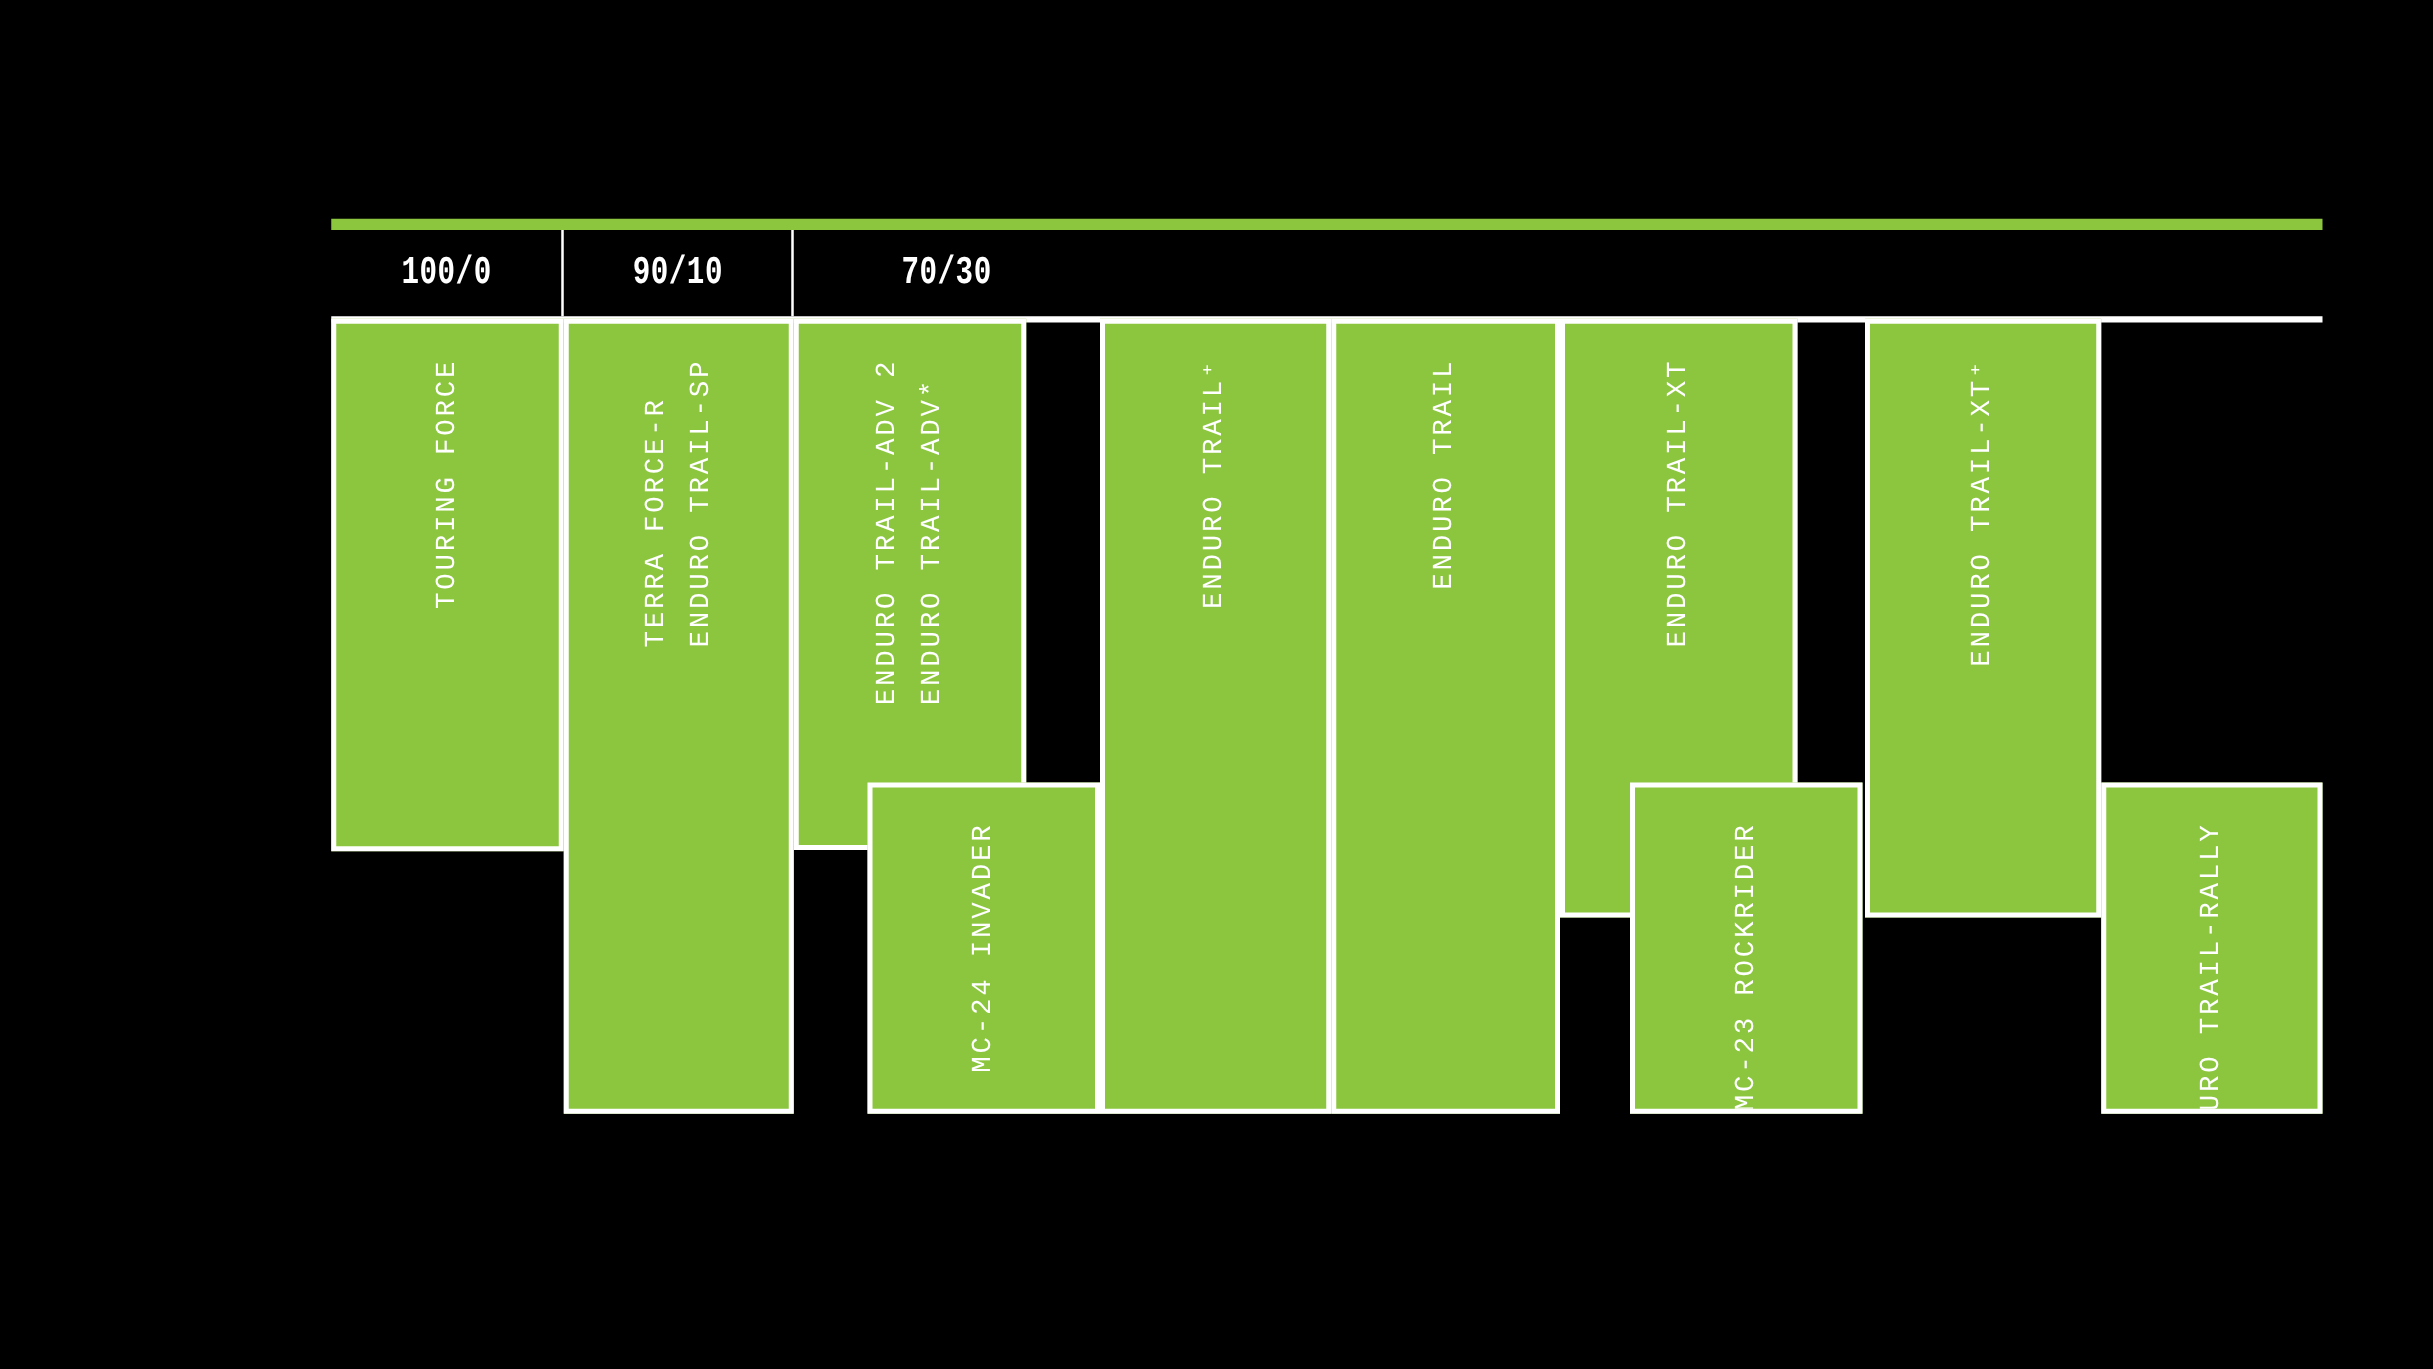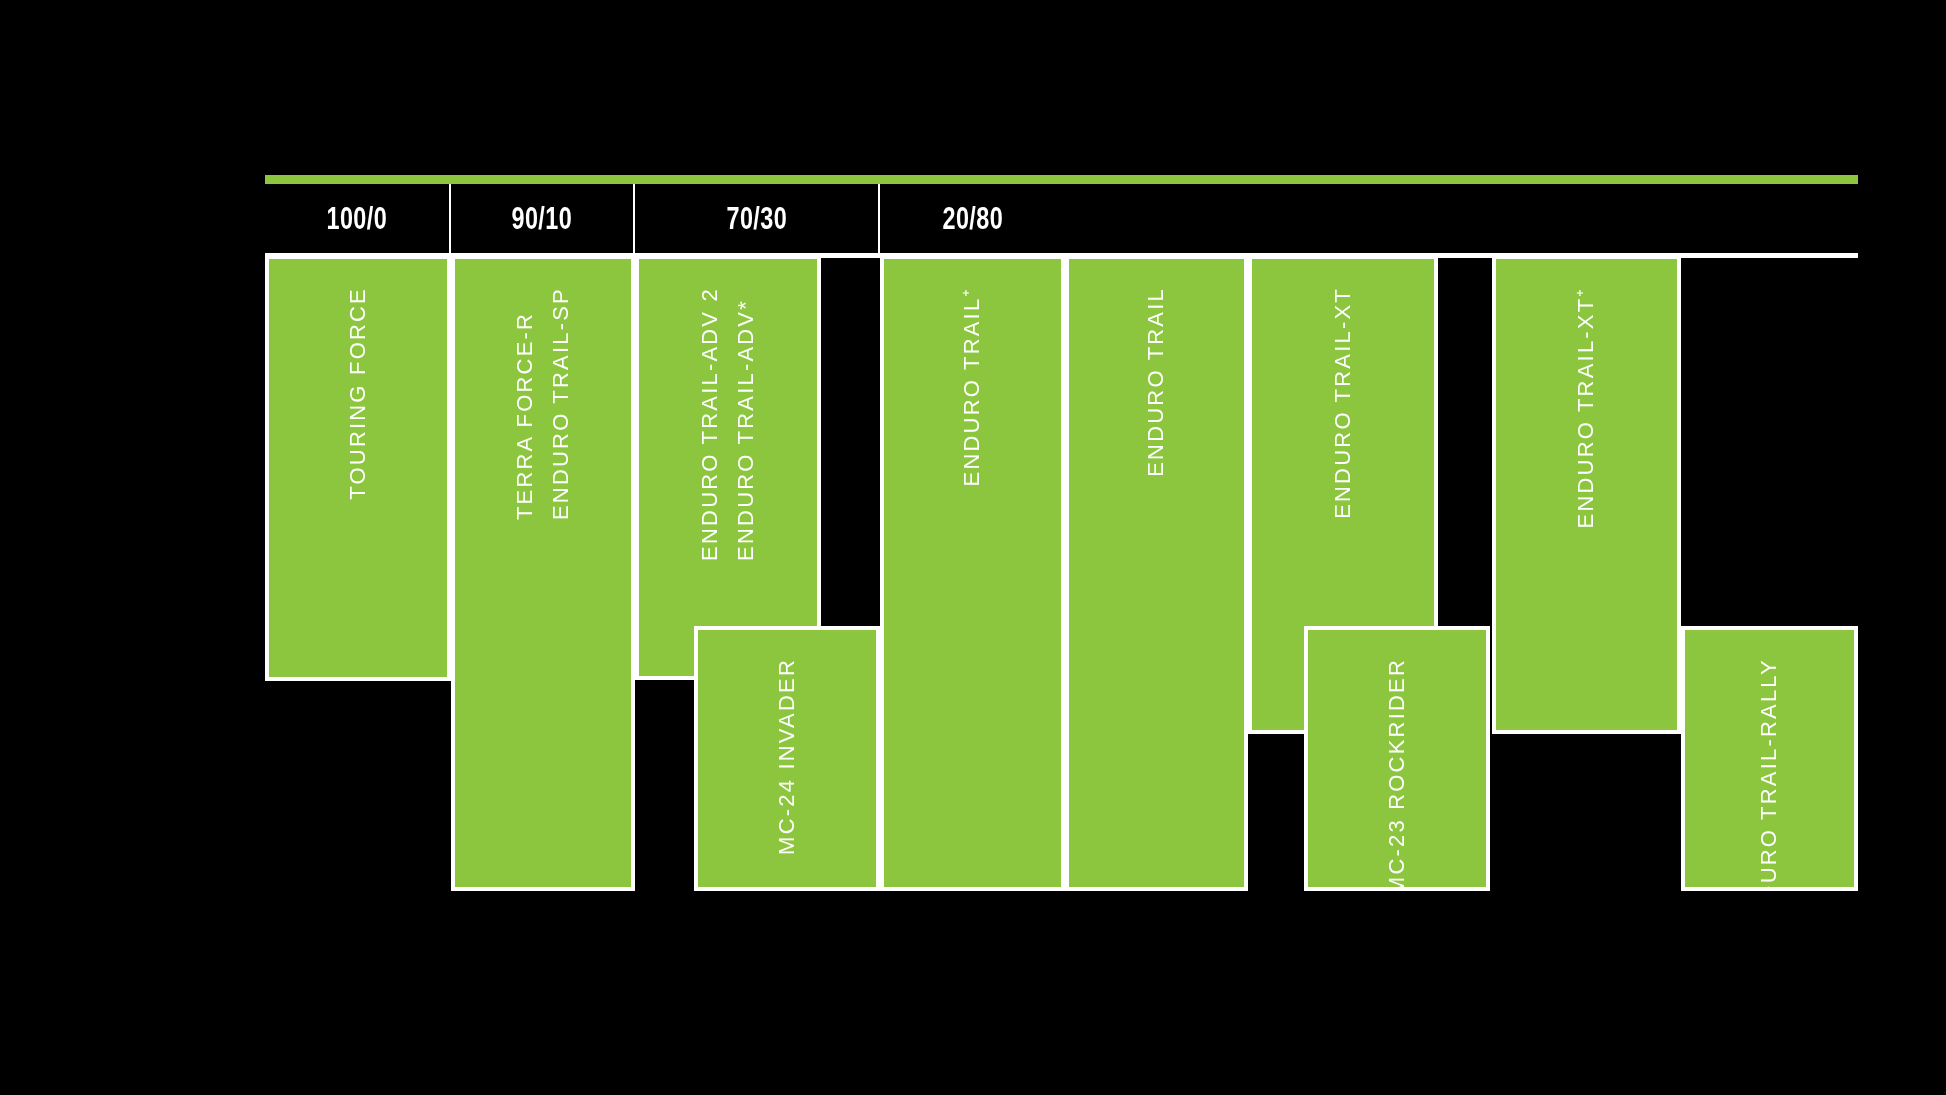--- a/index.html
+++ b/index.html
@@ -6,21 +6,21 @@
     margin: 0;
     padding: 0;
     background: #000000;
   }
   .stage {
     position: relative;
     width: 1946px;
     height: 1095px;
     background: #000000;
     overflow: hidden;
-    font-family: Liberation Sans, sans-serif;
+    font-family: Liberation Mono, monospace;
   }
   
   .topbar {
     position: absolute;
     left: 265px;
     top: 175px;
     width: 1593px;
     height: 9px;
     background: #8CC63F;
   }
@@ -98,23 +98,20 @@
   <div class="header-row">
     <div class="header-cell">
       <span class="hc-label">100/0</span>
     </div>
     <div class="header-cell">
       <span class="hc-label">90/10</span>
     </div>
     <div class="header-cell">
       <span class="hc-label">70/30</span>
     </div>
-    <div class="header-cell">
-      <span class="hc-label">20/80</span>
-    </div>
   </div>
 
   <div class="block b-touring">
     <div class="vtext">
       <span>TOURING FORCE</span>
     </div>
   </div>
 
   <div class="block b-terra">
     <div class="vtext">

